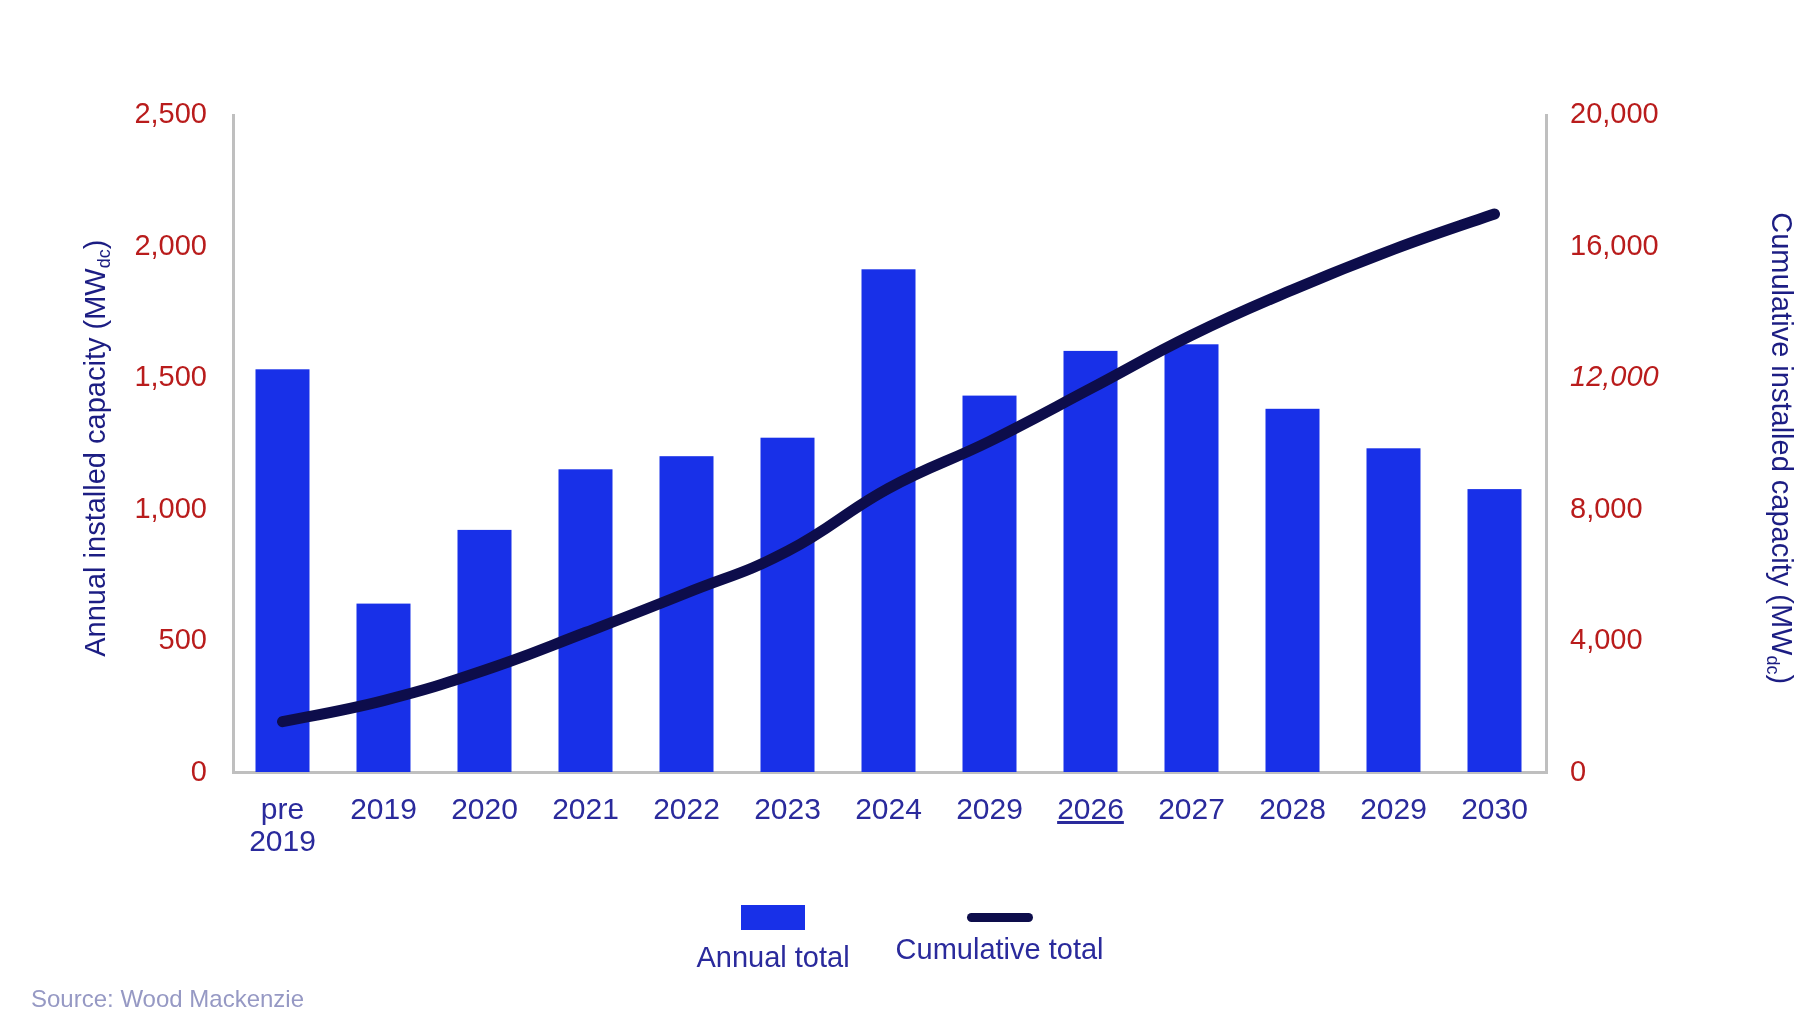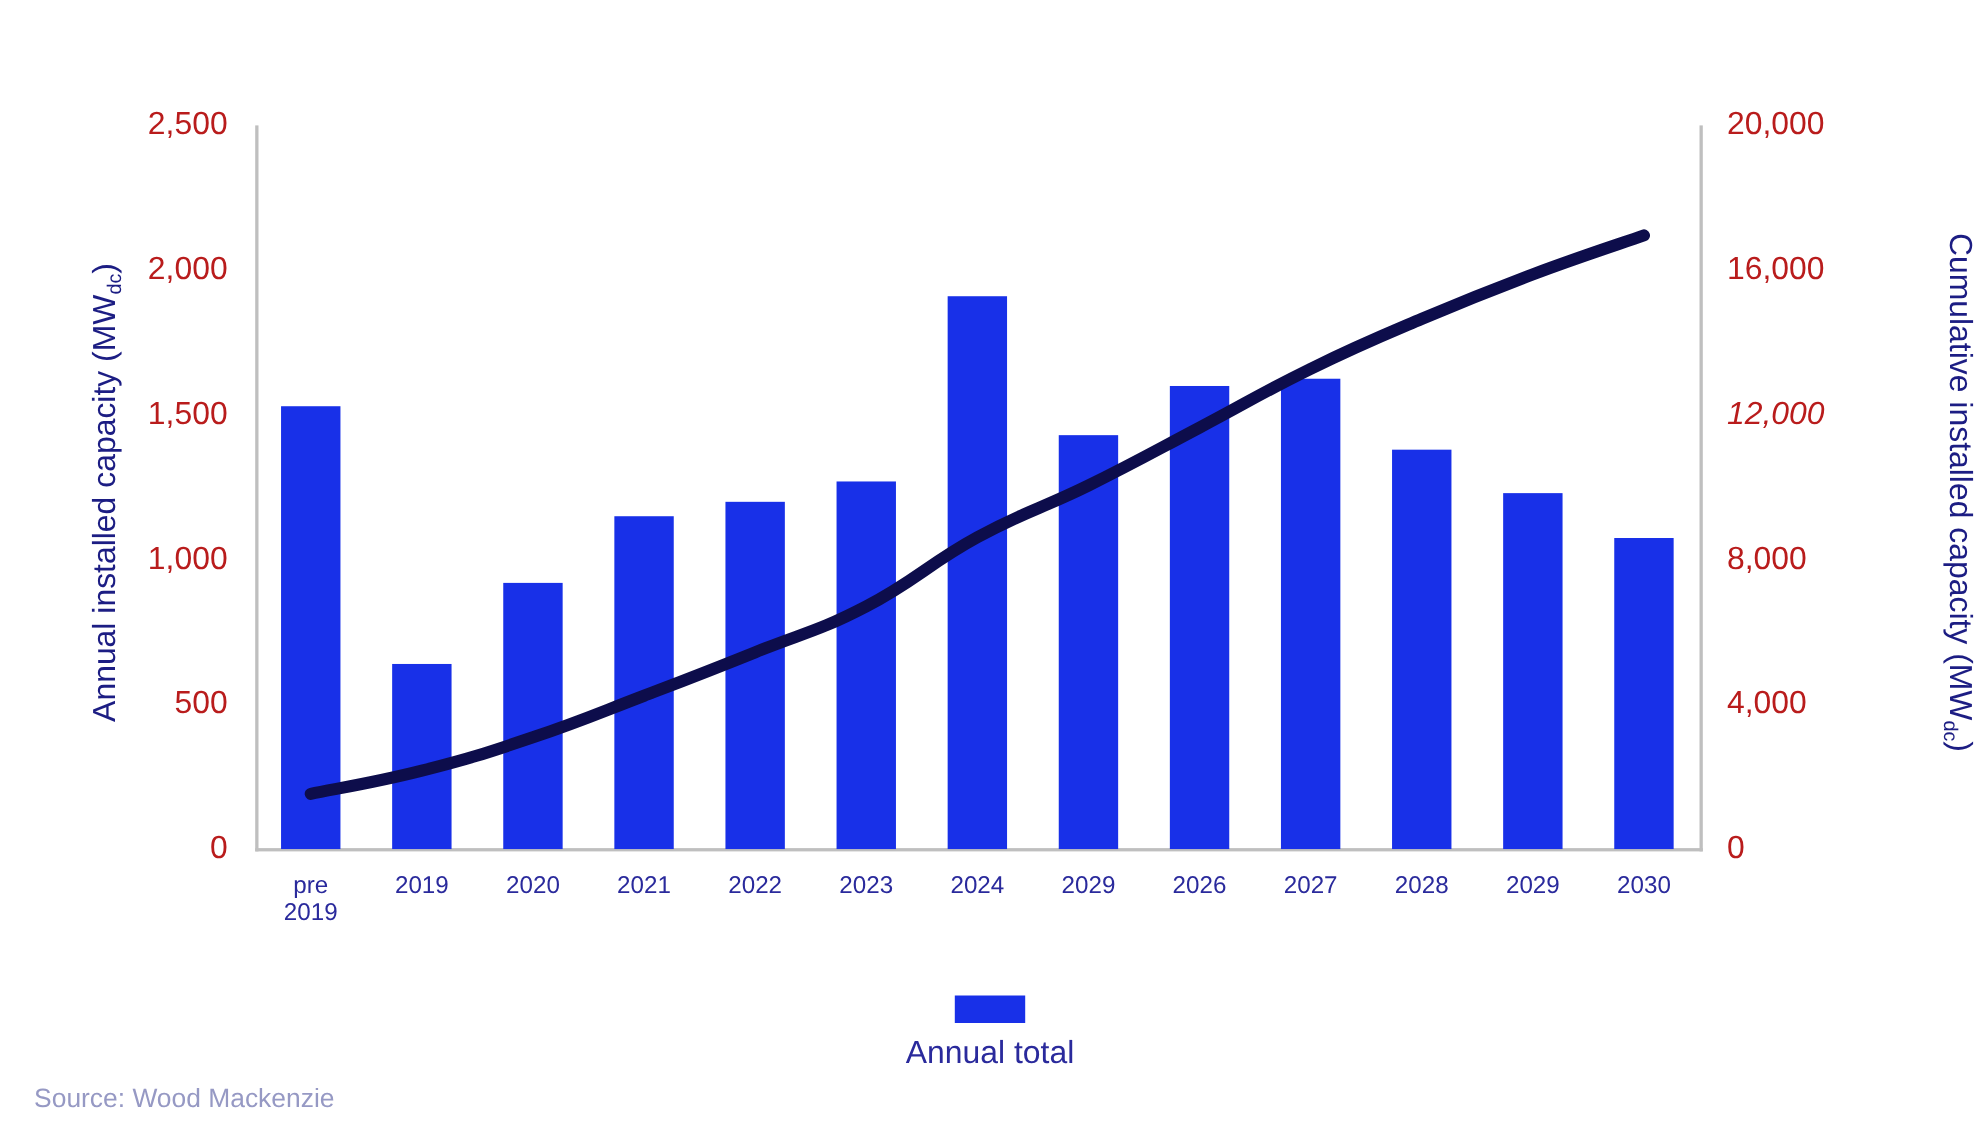--- a/index.html
+++ b/index.html
@@ -71,21 +71,21 @@
     white-space: nowrap;
     line-height: 1;
   }
   .tick-left  { text-align: right;  right: 1593px; }
   .tick-right { text-align: left;   left: 1570px; }
 
   
   .xtick {
     position: absolute;
     color: #2a2a9c;
-    font-size: 22px;
+    font-size: 30px;
     text-align: center;
     line-height: 1.08;
     white-space: pre-line;
   }
 
   
   #plot {
     position: absolute;
     left: 232px;
     top: 114px;
@@ -180,21 +180,21 @@
   <div id="ticks-x">
       <div class="xtick" style="left: 222.5px; top: 793px; width: 120px;">pre
 2019</div>
       <div class="xtick" style="left: 323.5px; top: 793px; width: 120px;">2019</div>
       <div class="xtick" style="left: 424.5px; top: 793px; width: 120px;">2020</div>
       <div class="xtick" style="left: 525.5px; top: 793px; width: 120px;">2021</div>
       <div class="xtick" style="left: 626.5px; top: 793px; width: 120px;">2022</div>
       <div class="xtick" style="left: 727.5px; top: 793px; width: 120px;">2023</div>
       <div class="xtick" style="left: 828.5px; top: 793px; width: 120px;">2024</div>
       <div class="xtick" style="left: 929.5px; top: 793px; width: 120px;">2029</div>
-      <div class="xtick" style="left: 1030.5px; top: 793px; width: 120px;">2026</div>
+      <div class="xtick" style="left: 1030.5px; top: 793px; width: 120px; text-decoration: underline;">2026</div>
       <div class="xtick" style="left: 1131.5px; top: 793px; width: 120px;">2027</div>
       <div class="xtick" style="left: 1232.5px; top: 793px; width: 120px;">2028</div>
       <div class="xtick" style="left: 1333.5px; top: 793px; width: 120px;">2029</div>
       <div class="xtick" style="left: 1434.5px; top: 793px; width: 120px;">2030</div>
     </div>
 
   <div id="plot">
     <svg id="plot-svg" width="1313" height="658" viewBox="0 0 1313 658" xmlns="http://www.w3.org/2000/svg">
       <g id="bars-group">
           <rect x="23.5" y="255.3" width="54" height="402.7" fill="#1830E8"></rect>
@@ -215,17 +215,21 @@
           <path d="M 50.5 607.7 C 72.7 603.0, 107.1 597.9, 151.5 586.6 C 195.9 575.3, 208.1 571.3, 252.5 556.3 C 296.9 541.4, 309.1 535.5, 353.5 518.5 C 397.9 501.5, 410.1 496.9, 454.5 479.0 C 498.9 461.1, 511.1 460.3, 555.5 437.2 C 599.9 414.2, 612.1 398.6, 656.5 374.4 C 700.9 350.2, 713.1 349.3, 757.5 327.4 C 801.9 305.4, 814.1 298.1, 858.5 274.7 C 902.9 251.4, 915.1 243.0, 959.5 221.3 C 1003.9 199.5, 1016.1 194.7, 1060.5 175.9 C 1104.9 157.0, 1117.1 152.1, 1161.5 135.4 C 1205.9 118.7, 1240.3 107.8, 1262.5 100.0" fill="none" stroke="#0D0D4B" stroke-width="11" stroke-linecap="round" stroke-linejoin="round"></path>
         </g>
     </svg>
   </div>
 
   <div id="legend">
     <div class="legend-entry">
       <div class="legend-swatch-bar" id="lg-bar" style="background: rgb(24, 48, 232);"></div>
       <div class="legend-text">Annual total</div>
     </div>
+    <div class="legend-entry">
+      <div class="legend-swatch-line" id="lg-line" style="background: rgb(13, 13, 75);"></div>
+      <div class="legend-text">Cumulative total</div>
+    </div>
   </div>
 
   <div id="source">Source: Wood Mackenzie</div>
 
 </div>
 
 </body></html>

